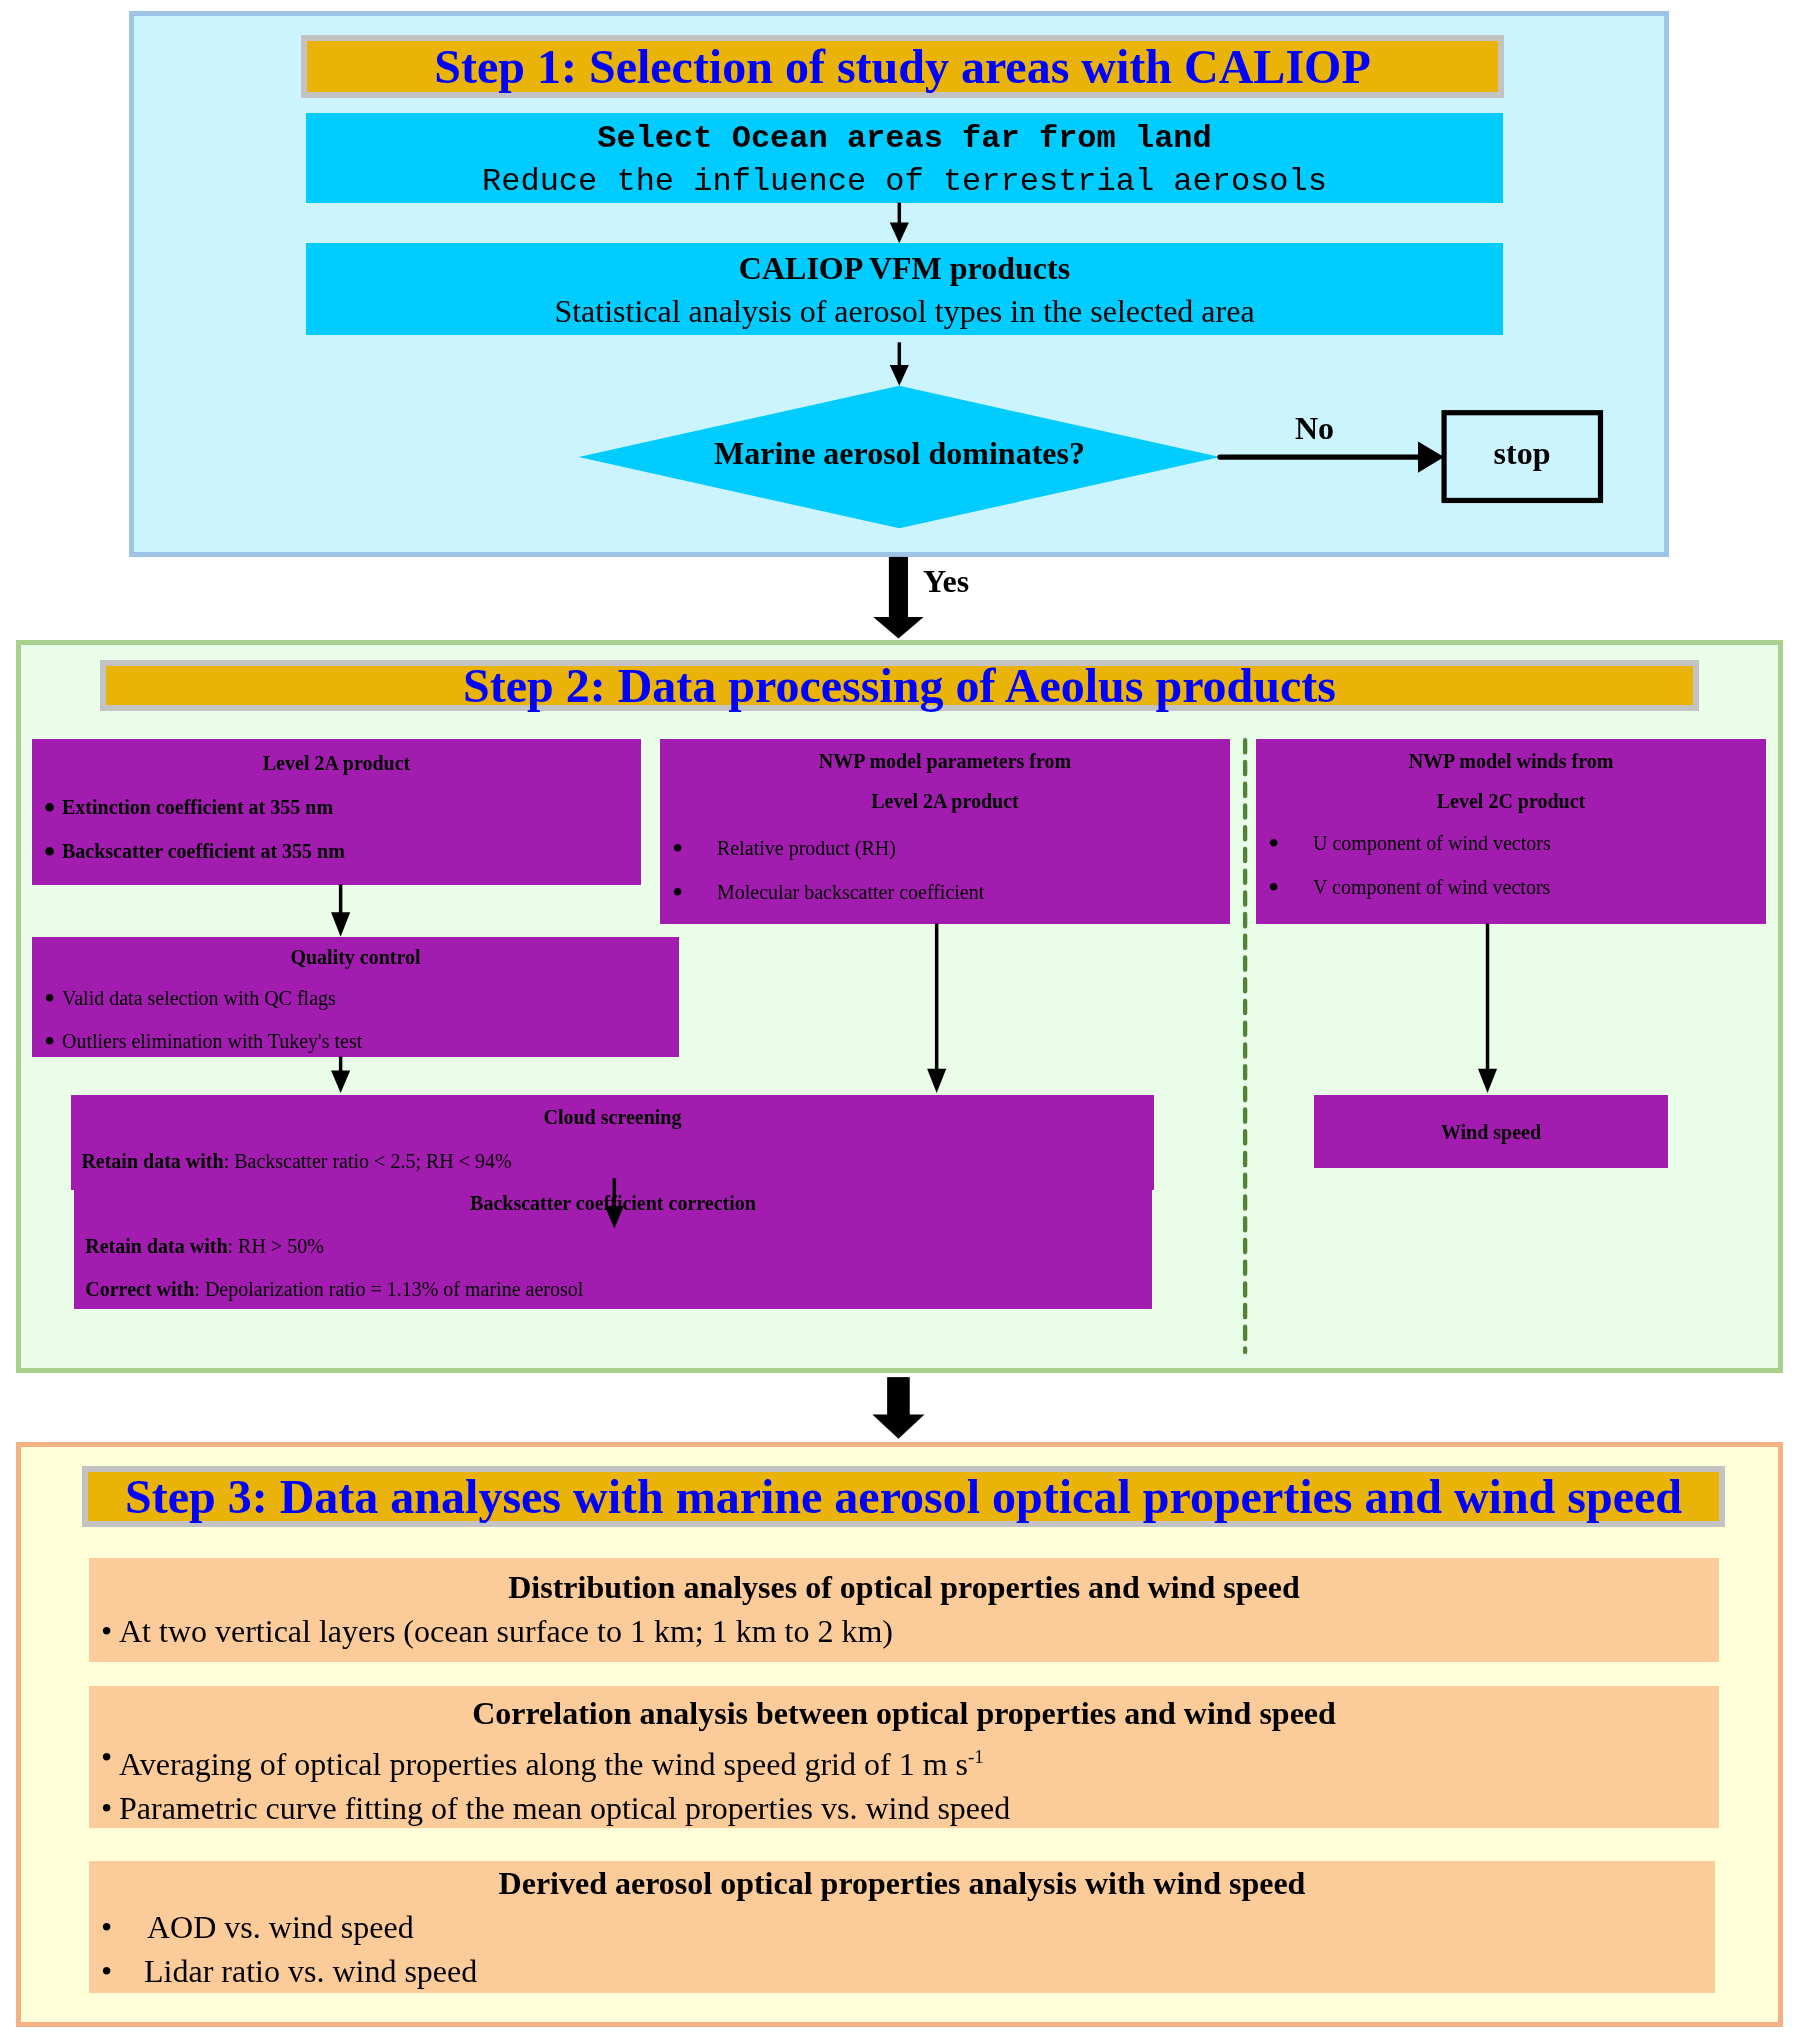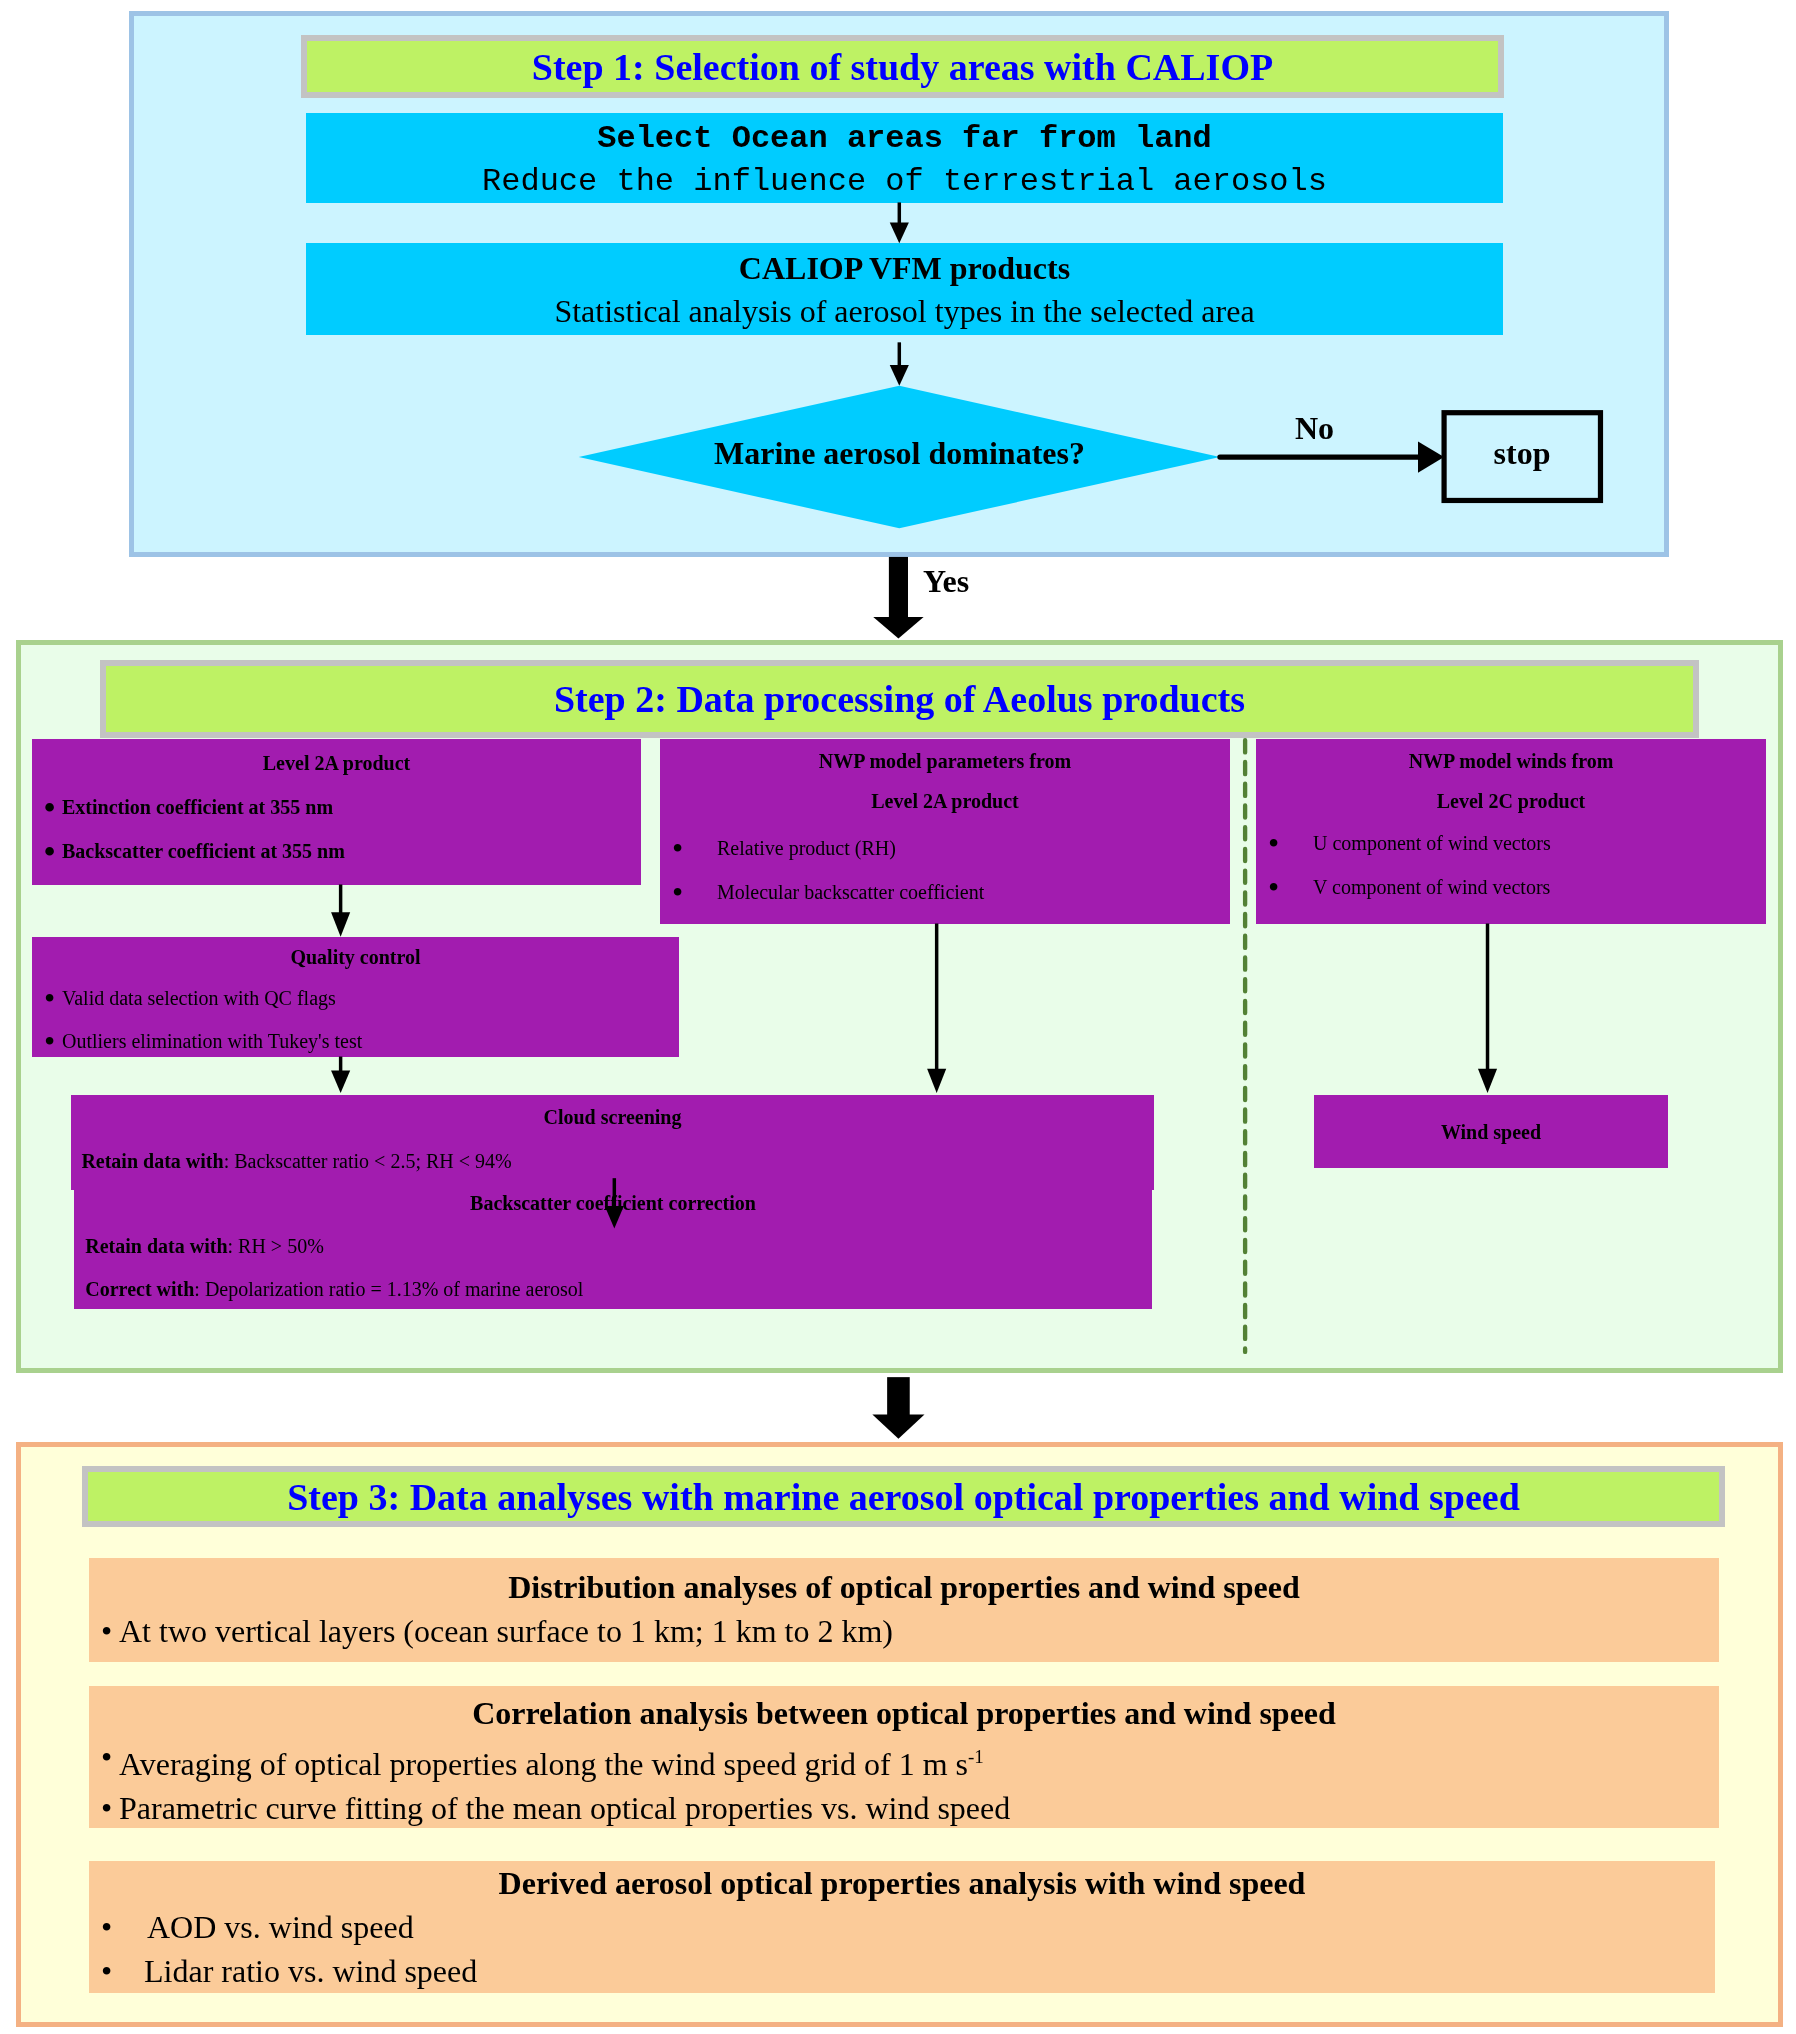--- a/index.html
+++ b/index.html
@@ -2,22 +2,22 @@
 <html style="font-size:14px"><head>
 <meta charset="utf-8">
 <style>
   html, body { margin:0; padding:0; background:#ffffff; }
   body { width:1796px; height:2034px; position:relative; overflow:hidden;
          font-family:"Liberation Serif", "DejaVu Serif", serif; color:#000; }
   .abs { position:absolute; box-sizing:border-box; }
   .panel1 { left:129px; top:11.3px; width:1540px; height:546px; background:#ccf4ff; border:5.2px solid #9dc3e6; }
   .panel2 { left:15.6px; top:640px; width:1767px; height:733px; background:#e9fde9; border:5.2px solid #a9d18e; }
   .panel3 { left:15.6px; top:1442px; width:1767px; height:585px; background:#ffffd9; border:5.2px solid #f4b183; }
-  .title { background:#bef264; border:6px solid #c3c3c3; color:#0000ff; font-weight:bold;
-           font-size:38px; display:flex; align-items:center; justify-content:center; line-height:1; }
+  .title { background:#eab308; border:6px solid #c3c3c3; color:#0000ff; font-weight:bold;
+           font-size:48px; display:flex; align-items:center; justify-content:center; line-height:1; }
   .cyan { background:#00ccff; text-align:center; font-size:32px; line-height:43px; padding-top:3.5px; }
   .green { background:#a21caf; font-size:20px; line-height:44px; }
   .orange { background:#fbcb99; font-size:32px; line-height:44px; }
   .hdr { font-weight:bold; text-align:center; }
   ul { margin:0; padding:0; list-style:none; }
   li { position:relative; padding-left:30px; }
   li::before { content:"\2022"; position:absolute; left:12px; top:0; font-size:32px; }
   .bold { font-weight:bold; }
   svg.overlay { position:absolute; left:0; top:0; }
   .lbl { position:absolute; font-size:32px; font-weight:bold; }
@@ -33,21 +33,21 @@
 <div class="abs cyan" style="left:306px;top:113px;width:1197px;height:90px;font-family:Liberation Mono, monospace;">
   <div class="bold">Select Ocean areas far from land</div>
   <div>Reduce the influence of terrestrial aerosols</div>
 </div>
 <div class="abs cyan" style="left:306px;top:243px;width:1197px;height:92px;">
   <div class="bold">CALIOP VFM products</div>
   <div>Statistical analysis of aerosol types in the selected area</div>
 </div>
 
 <div class="abs panel2"></div>
-<div class="abs title" style="left:100px;top:660px;width:1599px;height:78px;">
+<div class="abs title" style="left:100px;top:660px;width:1599px;height:51px;">
   <span>Step 2: Data processing of Aeolus products</span>
 </div>
 
 <div class="abs green" style="left:32px;top:739px;width:609px;height:146px;padding-top:1.7px;">
   <div class="hdr">Level 2A product</div>
   <ul class="bold" style="padding-left:0;">
     <li>Extinction coefficient at 355 nm</li>
     <li>Backscatter coefficient at 355 nm</li>
   </ul>
 </div>

